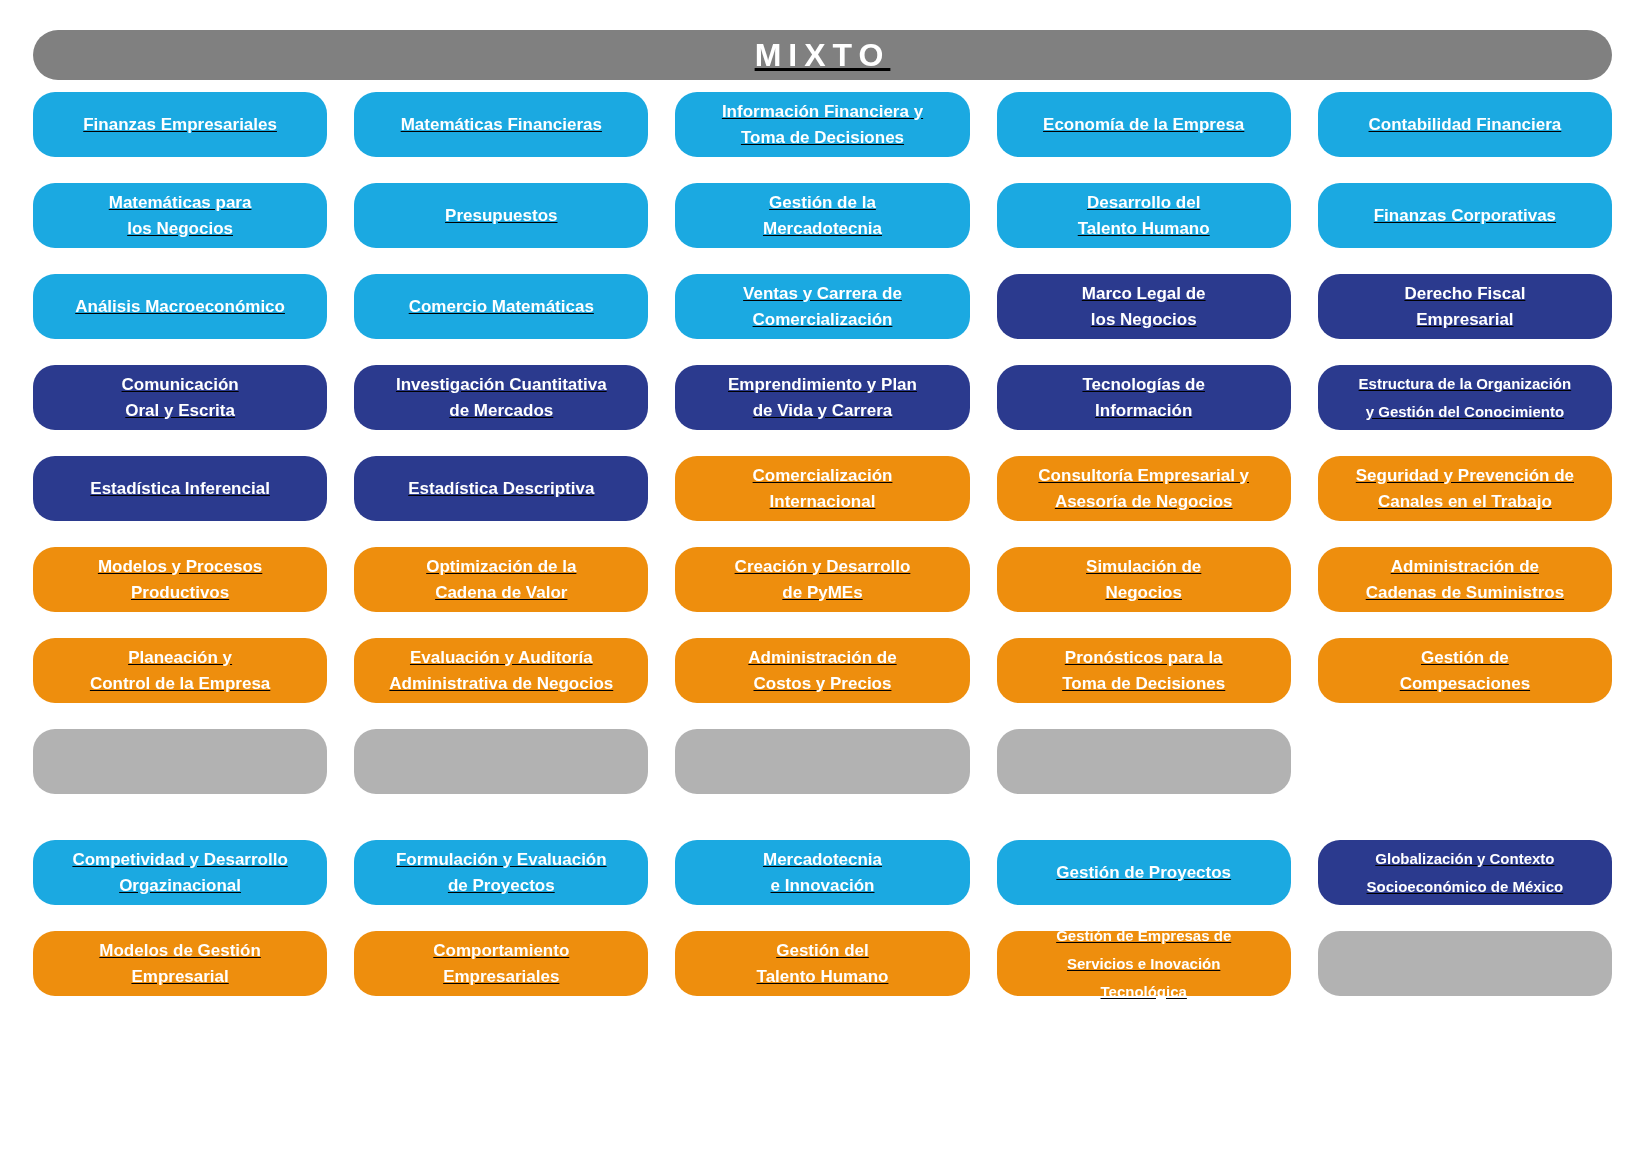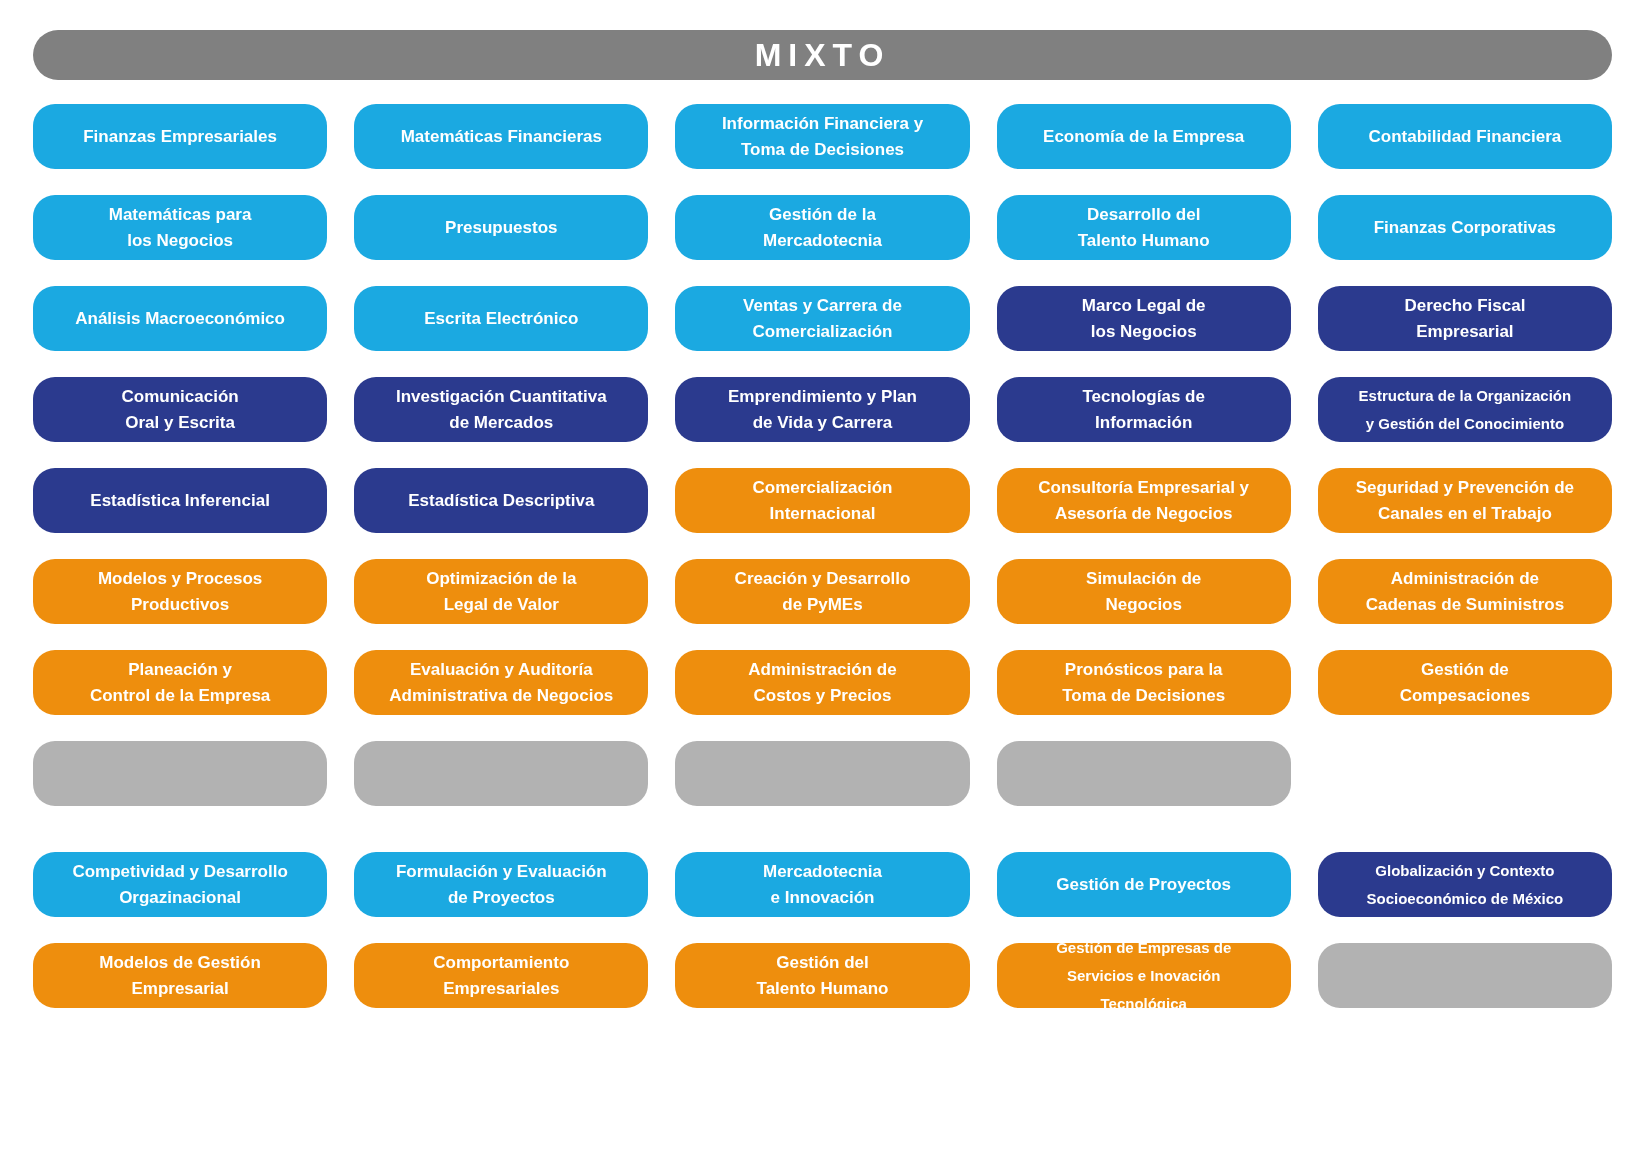--- a/index.html
+++ b/index.html
@@ -17,38 +17,39 @@
     background: #FFFFFF;
     font-family: "Liberation Sans", sans-serif;
   }
   .canvas {
     position: relative;
     width: 1645px;
     height: 1154px;
     background: #FFFFFF;
     overflow: hidden;
     padding: 30px 33px 0 33px;
+    text-decoration: underline;
   }
   .section { width: 100%; }
   .section-header {
     height: 50px;
     border-radius: 26px;
     background: var(--header-gray);
     display: flex;
     align-items: center;
     justify-content: center;
   }
   .section-title {
     color: var(--text-white);
     font-size: 32px;
     font-weight: bold;
     letter-spacing: 7px;
   }
   .course-grid {
-    margin-top: 24px;
+    margin-top: 12px;
     display: grid;
     grid-template-columns: repeat(5, 1fr);
     column-gap: 27px;
     row-gap: 26px;
   }
   .cell {
     height: 65px;
     border-radius: 22px;
     display: flex;
     align-items: center;
@@ -114,21 +115,21 @@
           <span>Desarrollo del
 Talento Humano</span>
         </div>
         <div class="cell lightblue">
           <span>Finanzas Corporativas</span>
         </div>
         <div class="cell lightblue">
           <span>Análisis Macroeconómico</span>
         </div>
         <div class="cell lightblue">
-          <span>Escrita Electrónico</span>
+          <span>Comercio Matemáticas</span>
         </div>
         <div class="cell lightblue">
           <span>Ventas y Carrera de
 Comercialización</span>
         </div>
         <div class="cell darkblue">
           <span>Marco Legal de
 los Negocios</span>
         </div>
         <div class="cell darkblue">
@@ -172,21 +173,21 @@
         <div class="cell orange">
           <span>Seguridad y Prevención de
 Canales en el Trabajo</span>
         </div>
         <div class="cell orange">
           <span>Modelos y Procesos
 Productivos</span>
         </div>
         <div class="cell orange">
           <span>Optimización de la
-Legal de Valor</span>
+Cadena de Valor</span>
         </div>
         <div class="cell orange">
           <span>Creación y Desarrollo
 de PyMEs</span>
         </div>
         <div class="cell orange">
           <span>Simulación de
 Negocios</span>
         </div>
         <div class="cell orange">

